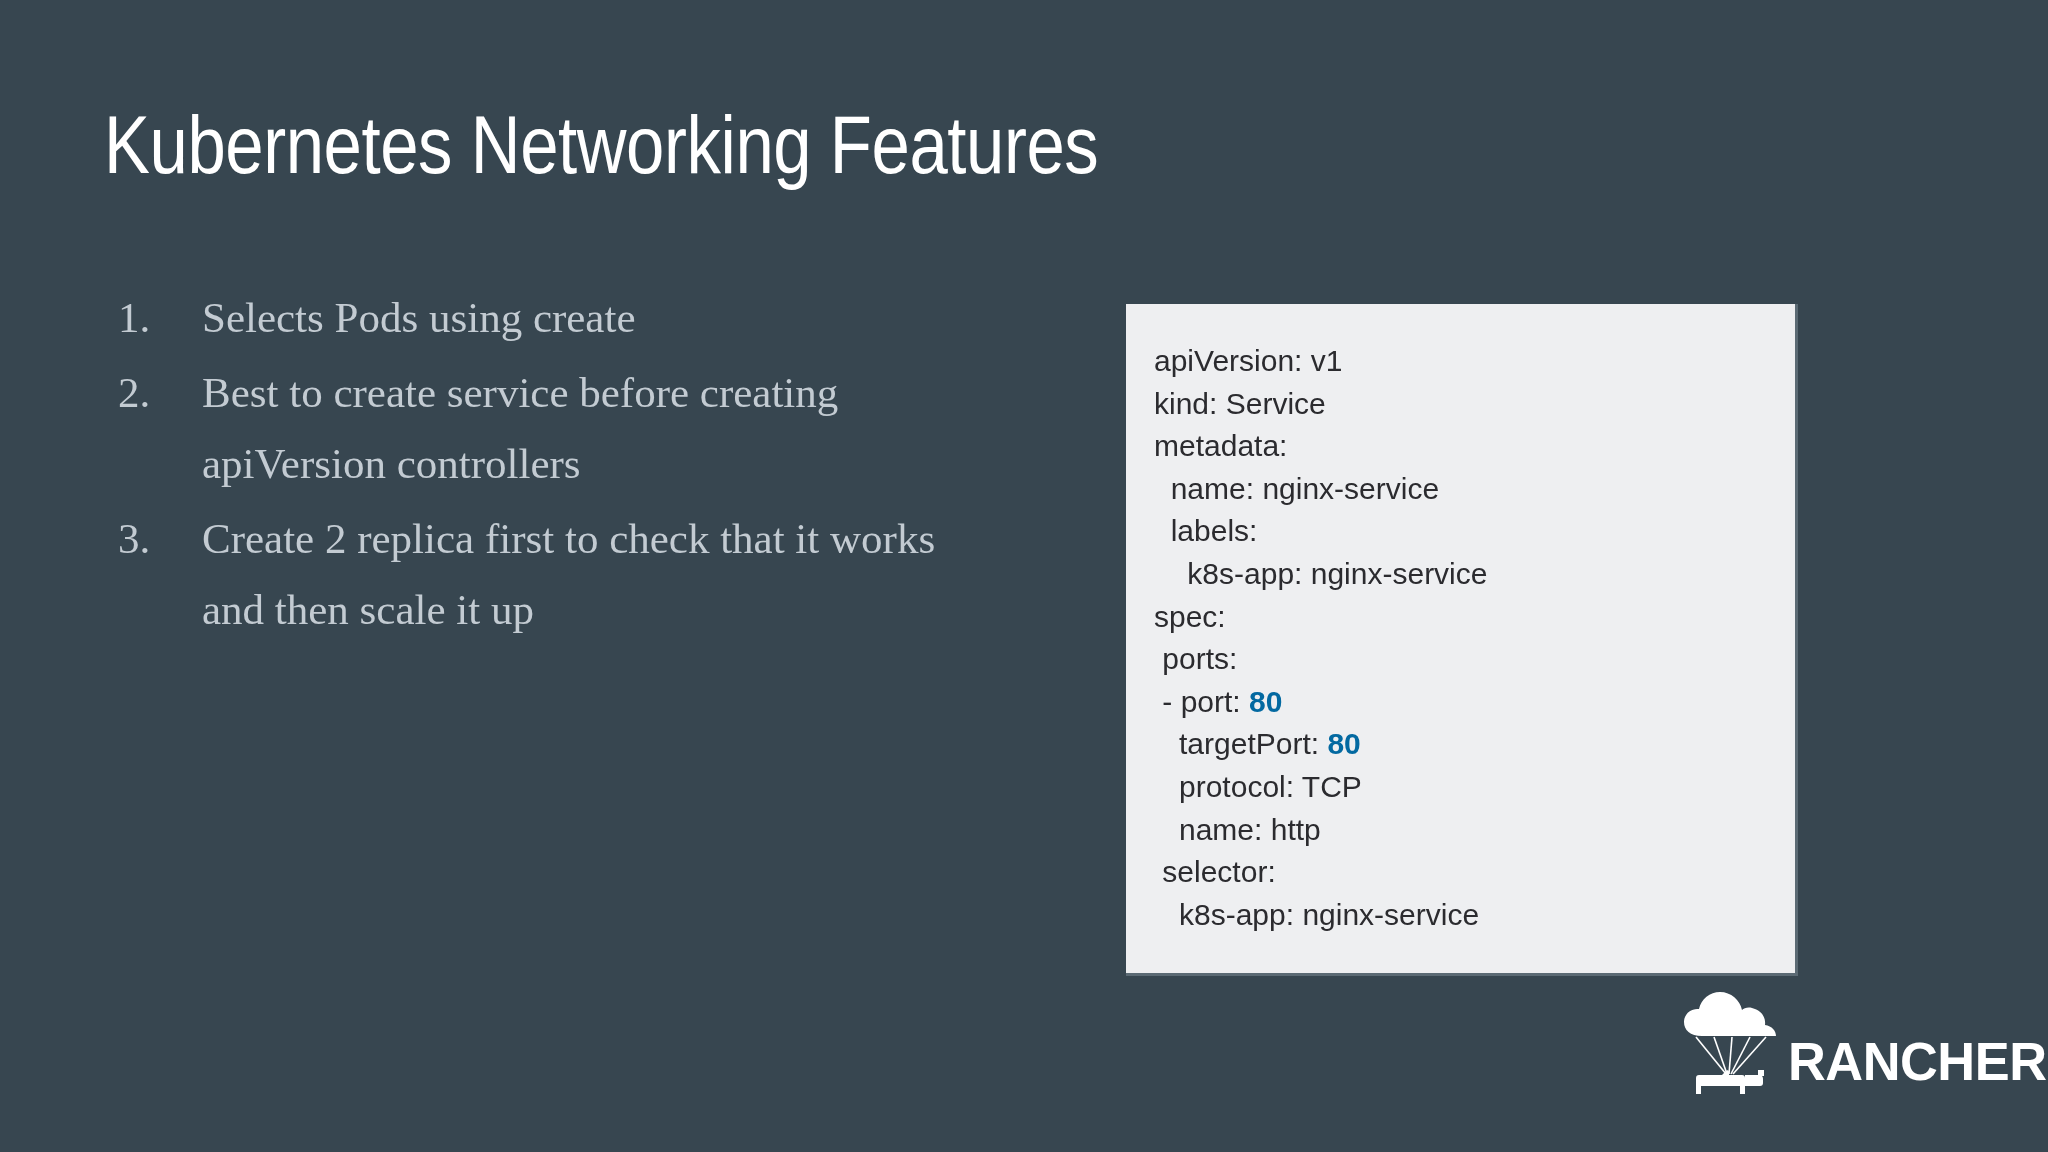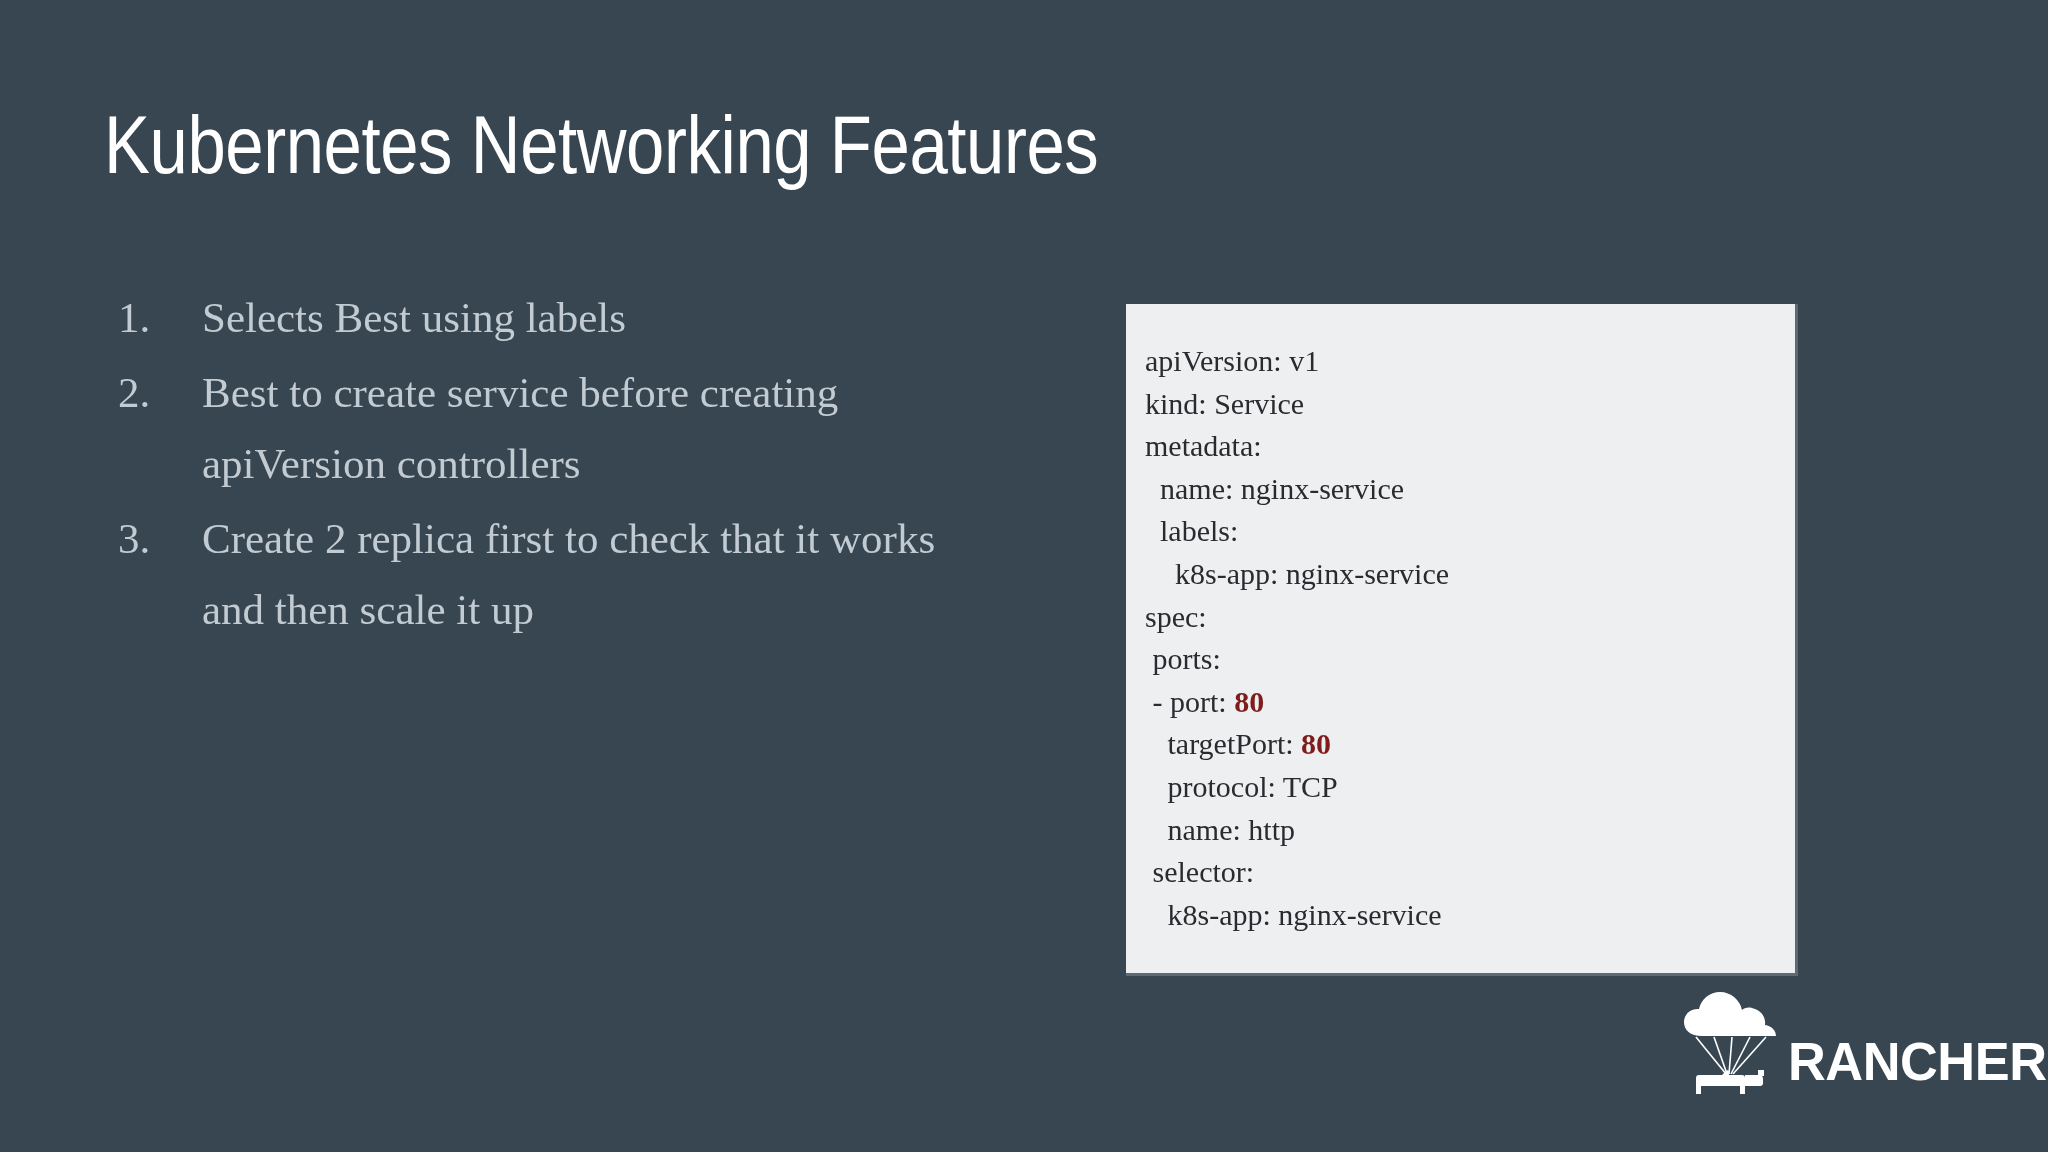--- a/index.html
+++ b/index.html
@@ -74,31 +74,31 @@
     top: 304px;
     width: 672px;
     height: 672px;
     background: #EEEFF1;
     border-right: 3px solid #5B6A74;
     border-bottom: 3px solid #5B6A74;
     box-sizing: border-box;
   }
   .code-body {
     position: absolute;
-    left: 19px;
+    left: 28px;
     top: 36px;
-    font-family: Liberation Serif, serif;
+    font-family: Liberation Sans, sans-serif;
     font-size: 30px;
     line-height: 42.6px;
     color: #2B2B2F;
     white-space: pre;
   }
   .code-line { white-space: pre; }
   .tok-num {
-    color: #7f1d1d;
+    color: #0369a1;
     font-weight: bold;
   }
 
   
   .rancher-logo {
     position: absolute;
     left: 1664px;
     top: 990px;
     width: 310px;
     height: 110px;
@@ -130,21 +130,21 @@
 <body>
 
 <div class="slide">
 
   <div class="slide-title">Kubernetes Networking Features</div>
 
   <div class="bullet-list">
 
     <div class="bullet-row">
       <div class="bullet-num">1.</div>
-      <div class="bullet-text">Selects Best using labels</div>
+      <div class="bullet-text">Selects Pods using create</div>
     </div>
 
     <div class="bullet-row">
       <div class="bullet-num">2.</div>
       <div class="bullet-text">Best to create service before creating apiVersion controllers</div>
     </div>
 
     <div class="bullet-row">
       <div class="bullet-num">3.</div>
       <div class="bullet-text">Create 2 replica first to check that it works and then scale it up</div>

